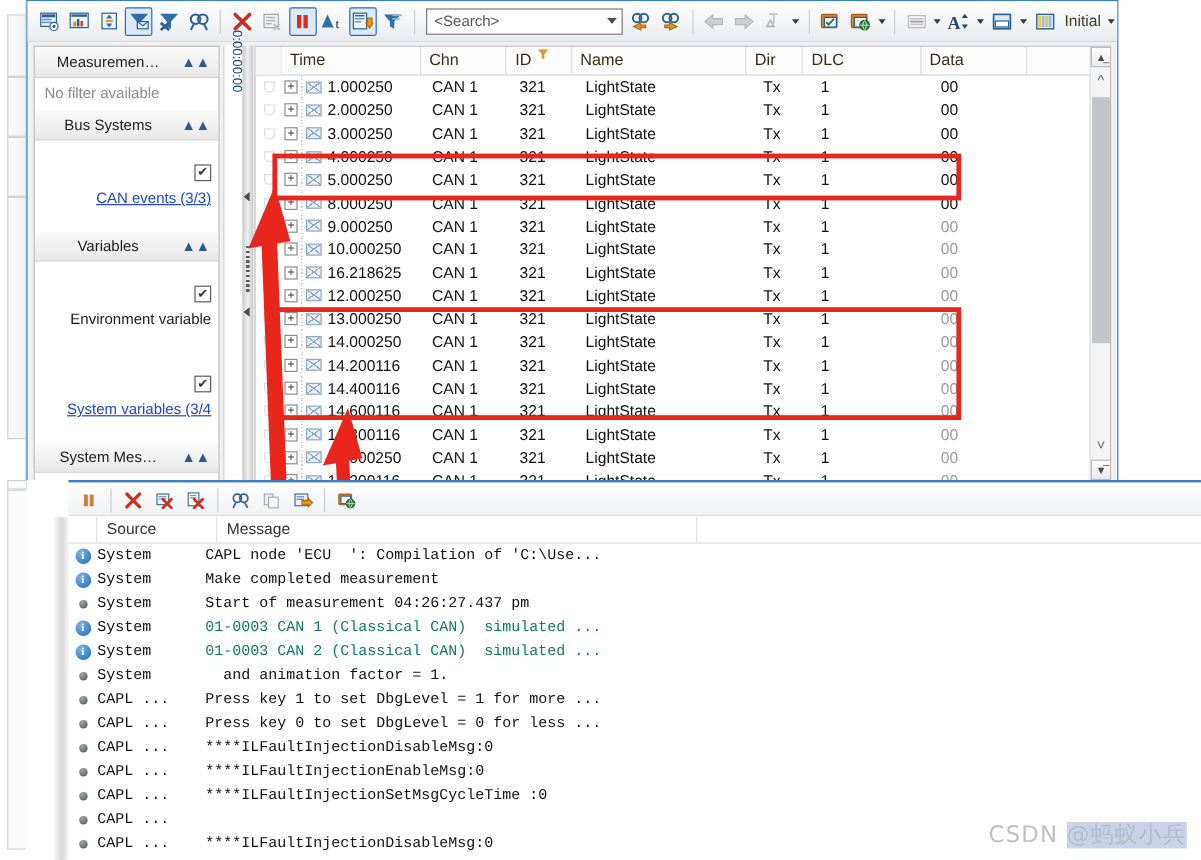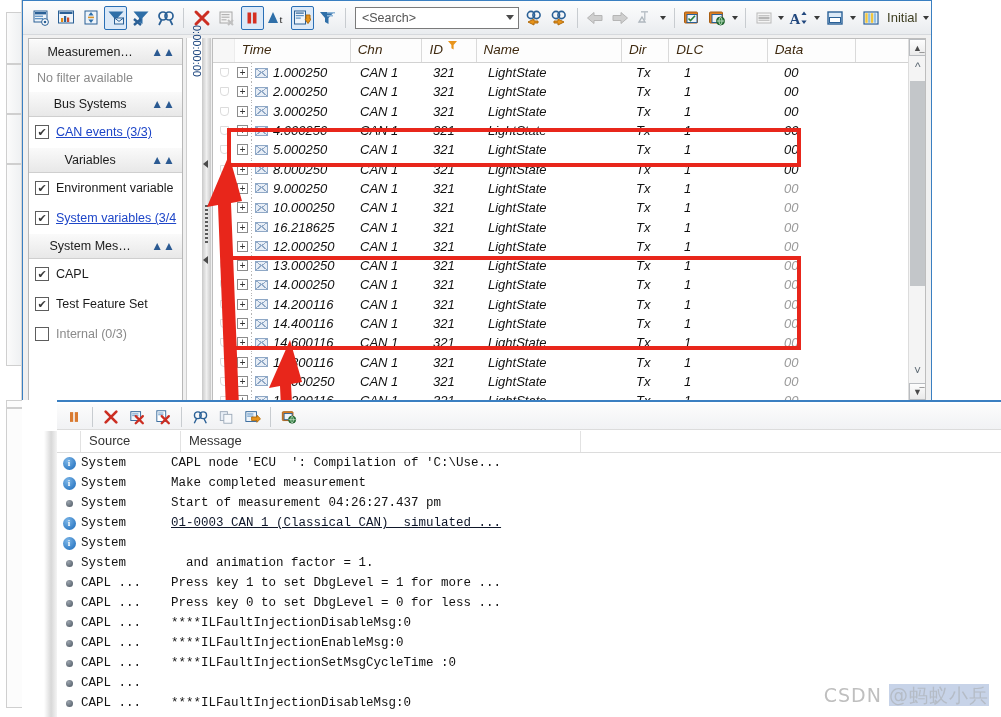--- a/index.html
+++ b/index.html
@@ -53,21 +53,21 @@
   .fp-header {
     height:26px; display:flex; align-items:center; justify-content:space-between;
     padding:0 7px 0 0;
     background: linear-gradient(to bottom,#fafafa,#e8e8e8);
     border-bottom:1px solid #cfcfcf; border-top:1px solid #fff;
     font-size:12.5px; color:#1b1b1b;
   }
   .fp-header .ttl { flex:1; text-align:center; font-size:12.5px; }
   .chev-up { color:#2b5a92; font-size:12px; line-height:1; font-weight:bold; }
   .fp-note { padding:6px 8px; font-size:12.5px; color:#8a8a8a; }
-  .fp-row { display:flex; align-items:flex-start; padding:8px 6px; gap:7px; font-size:12.5px; color:#1b1b1b; white-space:nowrap; }
+  .fp-row { display:flex; align-items:flex-end; padding:20px 6px; gap:7px; font-size:12.5px; color:#1b1b1b; white-space:nowrap;flex-direction:column; }
   .cb { width:14px; height:14px; border:1px solid #5d5d5d; background:#fff; flex:0 0 14px;
         display:flex; align-items:center; justify-content:center; font-size:11px; color:#333; line-height:1;}
   .cb.on::after { content:"\2714"; font-size:11px; color:#3a3a3a; }
   .lnk { color:#1e46c8; text-decoration:underline; }
   .dim { color:#8a8a8a; }
 
   
   .vstrip { position:absolute; left:163px; top:3px; width:16px; bottom:6px; background:#fff; border-left:1px solid #cfcfcf;}
   .vstrip .vtext {
     position:absolute; top:4px; left:-13px; width:46px;
@@ -75,21 +75,21 @@
     font-size:11px; color:#16407a; letter-spacing:0px; white-space:nowrap;
   }
   .splitter { position:absolute; left:179px; top:3px; width:9px; bottom:6px;
      background: linear-gradient(to right,#c9c9c9,#efefef,#c9c9c9); }
   .splitter .dots { position:absolute; left:3px; top:46%; width:3px; height:40px;
      background-image: repeating-linear-gradient(to bottom,#5b5b5b 0 2px, transparent 2px 4px); }
   .splitter .arrow { position:absolute; left:1px; width:0;height:0;
      border-top:4px solid transparent;border-bottom:4px solid transparent;border-right:5px solid #4a4a4a; }
 
   
-  .table-wrap { position:absolute; left:189px; top:3px; right:5px; bottom:6px; background:#fff; border:1px solid #bdbdbd; overflow:hidden;font-style:italic; }
+  .table-wrap { position:absolute; left:189px; top:3px; right:5px; bottom:6px; background:#fff; border:1px solid #bdbdbd; overflow:hidden; }
   .thead { height:24px; display:flex; background:#fdfdfd; border-bottom:1px solid #d2d2d2; }
   .th { border-right:1px solid #dadada; font-size:13.5px; color:#3f2a10; padding:3px 0 0 7px; position:relative;
         font-family:"Liberation Sans",sans-serif; }
   .gutter { width:22px; background:#f7f7f7; border-right:1px solid #ececec; }
   .rows { position:absolute; left:0; right:0; top:24px; bottom:0; overflow:hidden; }
   .trow { height:19.3px; display:flex; align-items:center; font-size:13px; color:#111; }
   .cell { padding-left:7px; overflow:hidden; white-space:nowrap; font-family:"Liberation Sans",sans-serif; }
   .rowgutter { width:22px; display:flex; align-items:center; justify-content:center; flex:0 0 22px; }
   .flag { width:9px; height:9px; border:1px solid #dcdcdc; border-radius:0 0 4px 4px; }
   .plus { width:11px; height:11px; border:1px solid #8c8c8c; background:#fff; font-size:10px; line-height:9px;
@@ -121,21 +121,21 @@
   .log-head { position:absolute; left:35px; top:31px; right:0; height:22px; border-bottom:1px solid #dcdcdc; display:flex; }
   .lh { font-size:13px; color:#333; padding:2px 0 0 8px; border-right:1px solid #e2e2e2; font-family:"Liberation Sans",sans-serif;}
   .log-rows { position:absolute; left:35px; top:53px; right:0; bottom:0; }
   .lrow { height:20px; display:flex; align-items:center; font-size:13px; }
   .licon { width:24px; display:flex; align-items:center; justify-content:center; flex:0 0 24px; }
   .info-i { width:13px;height:13px;border-radius:50%; background:radial-gradient(circle at 35% 30%, #7cb6e8, #1667b8);
             color:#fff; font-size:9px; font-weight:bold; text-align:center; line-height:13px; font-family:"Liberation Serif",serif;}
   .dot-i { width:7px;height:7px;border-radius:50%; background:radial-gradient(circle at 35% 30%, #9aa3ad, #4a5560); }
   .lsrc { width:90px; flex:0 0 90px; font-family:"Liberation Mono",monospace; font-size:12.5px; color:#111; }
   .lmsg { font-family:"Liberation Mono",monospace; font-size:12.5px; color:#111; white-space:pre; }
-  .lmsg.link { color:#0f172a; text-decoration:underline; }
+  .lmsg.link { color:#0f766e; }
   .log-left-rail { position:absolute; left:22px; top:31px; width:13px; bottom:0;
      background:linear-gradient(to right,#ffffff,#d8d8d8 55%,#f4f4f4); }
   .log-far-left { position:absolute; left:0; top:400px; width:22px; height:317px; background:#fff; }
   .log-far-left .seg2 { position:absolute; left:6px; width:16px; border:1px solid #cfcfcf; border-right:none; background:#fcfcfc;}
 
   .watermark { position:absolute; right:12px; bottom:8px; font-size:19px; color:#bfbfbf;
      font-family:"DejaVu Sans", sans-serif; letter-spacing:1px; }
   .wm-hl { background:#c7d3e8; color:#b5bcc6; }
 </style>
 </head>
@@ -876,20 +876,21 @@
             <span class="info-i">i</span>
           </div>
           <div class="lsrc">System</div>
           <div class="lmsg link">01-0003 CAN 1 (Classical CAN)  simulated ...</div>
         </div>
         <div class="lrow">
           <div class="licon">
             <span class="info-i">i</span>
           </div>
           <div class="lsrc">System</div>
+          <div class="lmsg link">01-0003 CAN 2 (Classical CAN)  simulated ...</div>
         </div>
         <div class="lrow">
           <div class="licon">
             <span class="dot-i"></span>
           </div>
           <div class="lsrc">System</div>
           <div class="lmsg">  and animation factor = 1.</div>
         </div>
         <div class="lrow">
           <div class="licon">

